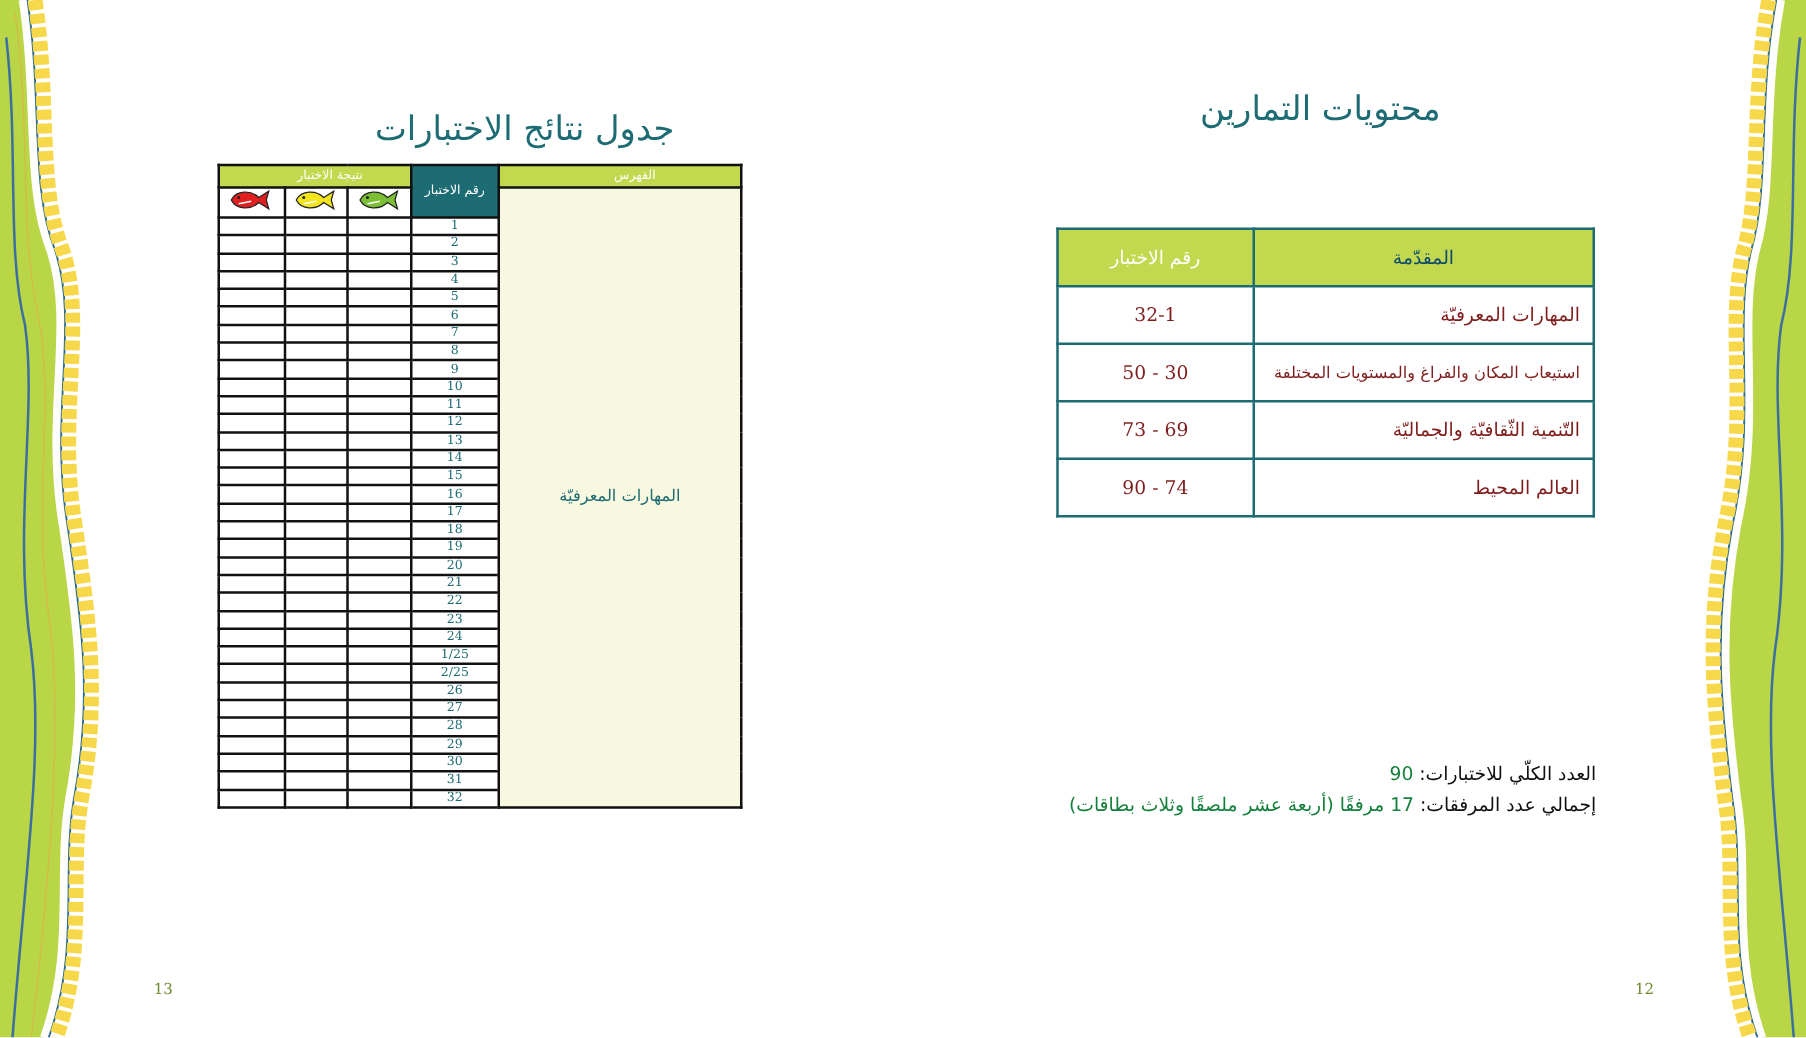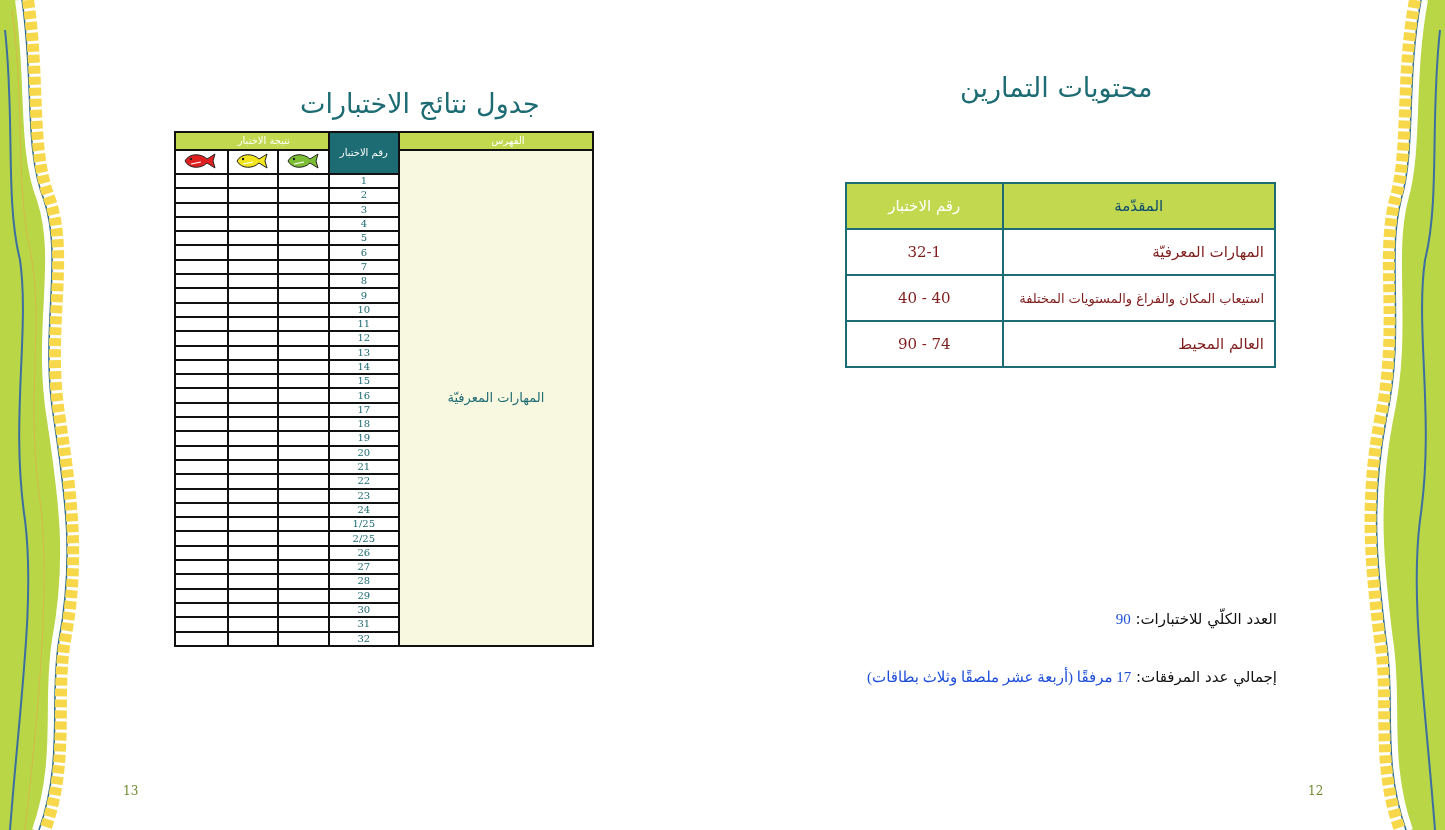--- a/index.html
+++ b/index.html
@@ -26,23 +26,23 @@
 
   
   .toc-table { position:absolute; left:845px; top:182px; width:431px; border-collapse:collapse; border:2px solid #1d6b73; }
   .toc-table td { border:2px solid #1d6b73; font-size:15px; color:#7f1d1d; }
   .toc-table .toc-hdr td { background:#c2d84f; color:#fff; height:42px; text-align:center; font-size:15px; }
   .toc-table .toc-name { text-align:right; direction:rtl; padding-right:10px; width:255px; }
   .toc-table .toc-range { text-align:center; width:150px; font-family:"DejaVu Serif", serif; }
   .toc-table tr.r td { height:42px; }
 
   .summary { position:absolute; right:168px; direction:rtl; font-size:15px; color:#111; white-space:nowrap; }
-  .summary .hl { color:#1d4ed8;font-family:Liberation Serif, serif; }
+  .summary .hl { color:#15803d; }
   .sum1 { top:610px; }
-  .sum2 { top:668px;text-align:right; }
+  .sum2 { top:635px;text-align:right; }
   .page-num { position:absolute; top:784px; font-family:"DejaVu Serif", serif; font-size:12px; color:#6f8a2e; }
 </style>
 </head>
 <body>
 
 <svg class="deco deco-left" viewBox="0 0 110 830" preserveAspectRatio="none">
   <path d="M0,0 L18,0 C30,80 20,150 40,200 C60,260 35,330 50,420 C62,500 70,560 55,640 C45,700 60,760 35,830 L0,830 Z" fill="#b9d646"></path>
   <path d="M5,30 C15,120 5,200 20,260 C30,330 10,420 25,520 C35,600 20,700 10,830" stroke="#3c6fa0" stroke-width="2" fill="none"></path>
   <path d="M12,10 C25,100 15,180 30,250 C45,320 25,400 40,500 C50,580 40,700 25,830" stroke="#e9a64a" stroke-width="1" fill="none" opacity="0.6"></path>
   <path d="M18,0 C30,80 20,150 40,200 C60,260 35,330 50,420 C62,500 70,560 55,640 C45,700 60,760 35,830" stroke="#ffffff" stroke-width="6" fill="none"></path>
@@ -300,22 +300,26 @@
   <tbody id="toc-body">
     <tr class="toc-hdr">
       <td class="toc-range" style="font-family:'DejaVu Sans',sans-serif;color:#fff;">رقم الاختبار</td>
       <td style="color:#0c4a6e;">المقدّمة</td>
     </tr>
   <tr class="r">
         <td class="toc-range">32-1</td>
         <td class="toc-name">المهارات المعرفيّة</td>
       </tr>
       <tr class="r">
-        <td class="toc-range">40 - 40</td>
+        <td class="toc-range">50 - 30</td>
         <td class="toc-name" style="font-size: 13px;">استيعاب المكان والفراغ والمستويات المختلفة</td>
+      </tr>
+      <tr class="r">
+        <td class="toc-range">73 - 69</td>
+        <td class="toc-name">التّنمية الثّقافيّة والجماليّة</td>
       </tr>
       <tr class="r">
         <td class="toc-range">90 - 74</td>
         <td class="toc-name">العالم المحيط</td>
       </tr>
     </tbody>
 </table>
 
 <div class="summary sum1">
   <span>العدد الكلّي للاختبارات:</span>

